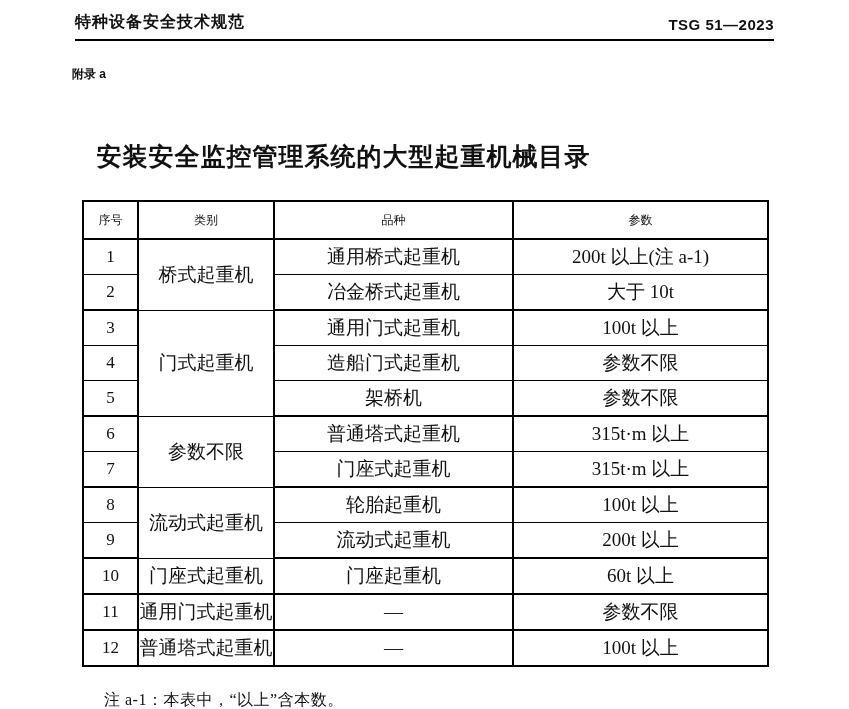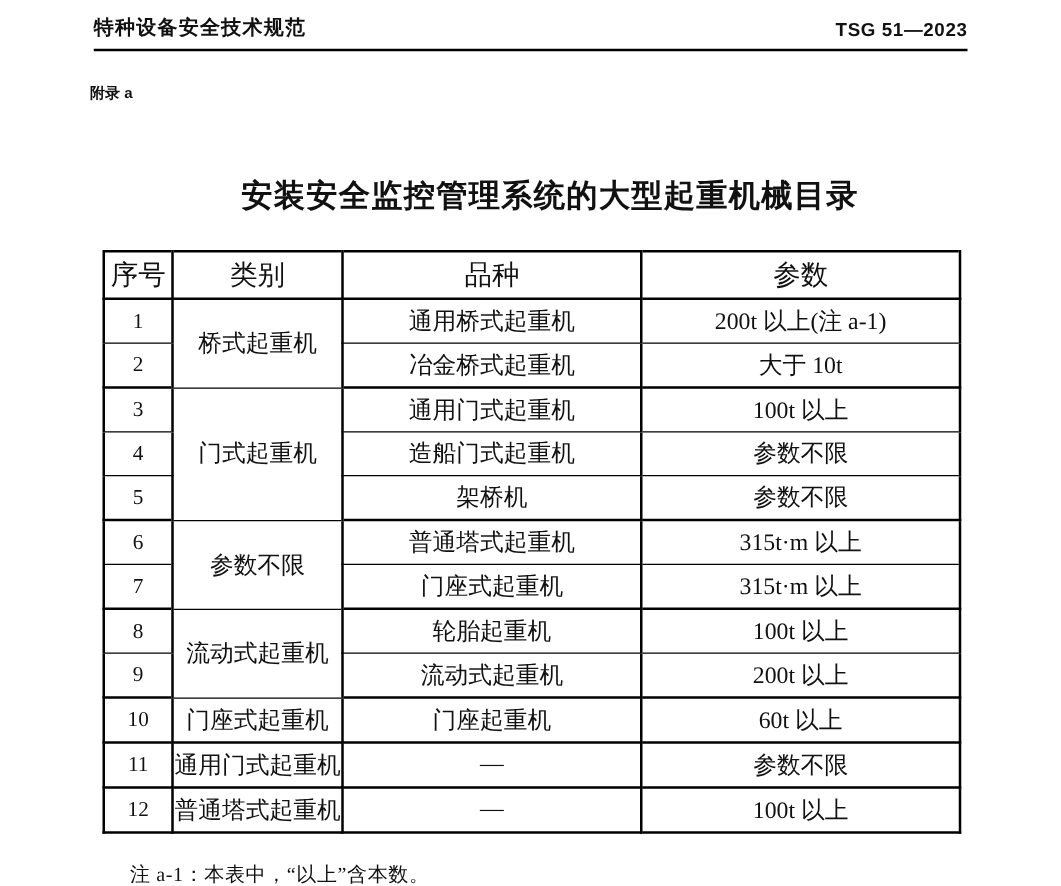--- a/index.html
+++ b/index.html
@@ -20,38 +20,38 @@
   .doc-number { font-size: 15px; letter-spacing: 0.5px; }
 
   .appendix {
     position: absolute; left: 72px; top: 66px;
     font-family: "Liberation Sans", "DejaVu Sans", sans-serif;
     font-weight: bold; font-size: 12px;
   }
 
   .main-title {
     position: absolute; left: 0; top: 140px; width: 687px;
-    text-align: right;
+    text-align: center;
     font-family: "Liberation Sans", "DejaVu Sans", sans-serif;
     font-weight: bold; font-size: 25px; letter-spacing: 1px;
   }
 
   table.catalog {
     position: absolute; left: 82px; top: 200px; width: 685px;
     border-collapse: collapse; table-layout: fixed;
     border: 2px solid #000000;
     background: #ffffff;
   }
   table.catalog th, table.catalog td {
     border-left: 2px solid #000000; border-right: 2px solid #000000;
     border-top: 1px solid #000000; border-bottom: 1px solid #000000;
     text-align: center; vertical-align: middle; padding: 0;
     overflow: hidden; white-space: nowrap;
   }
-  table.catalog th { height: 36px; font-weight: normal; font-size: 22px; }
+  table.catalog th { height: 36px; font-weight: normal; font-size: 12px; }
   table.catalog td { height: 34px; font-size: 19px; }
   table.catalog td.c-no { font-size: 17px; }
   tr.group-end td, tr.group-end th, td[rowspan] { border-bottom-width: 2px; }
 
   .footnote {
     position: absolute; left: 104px; top: 690px;
     font-size: 16px; letter-spacing: 0.5px;
   }
 </style>
 </head>

